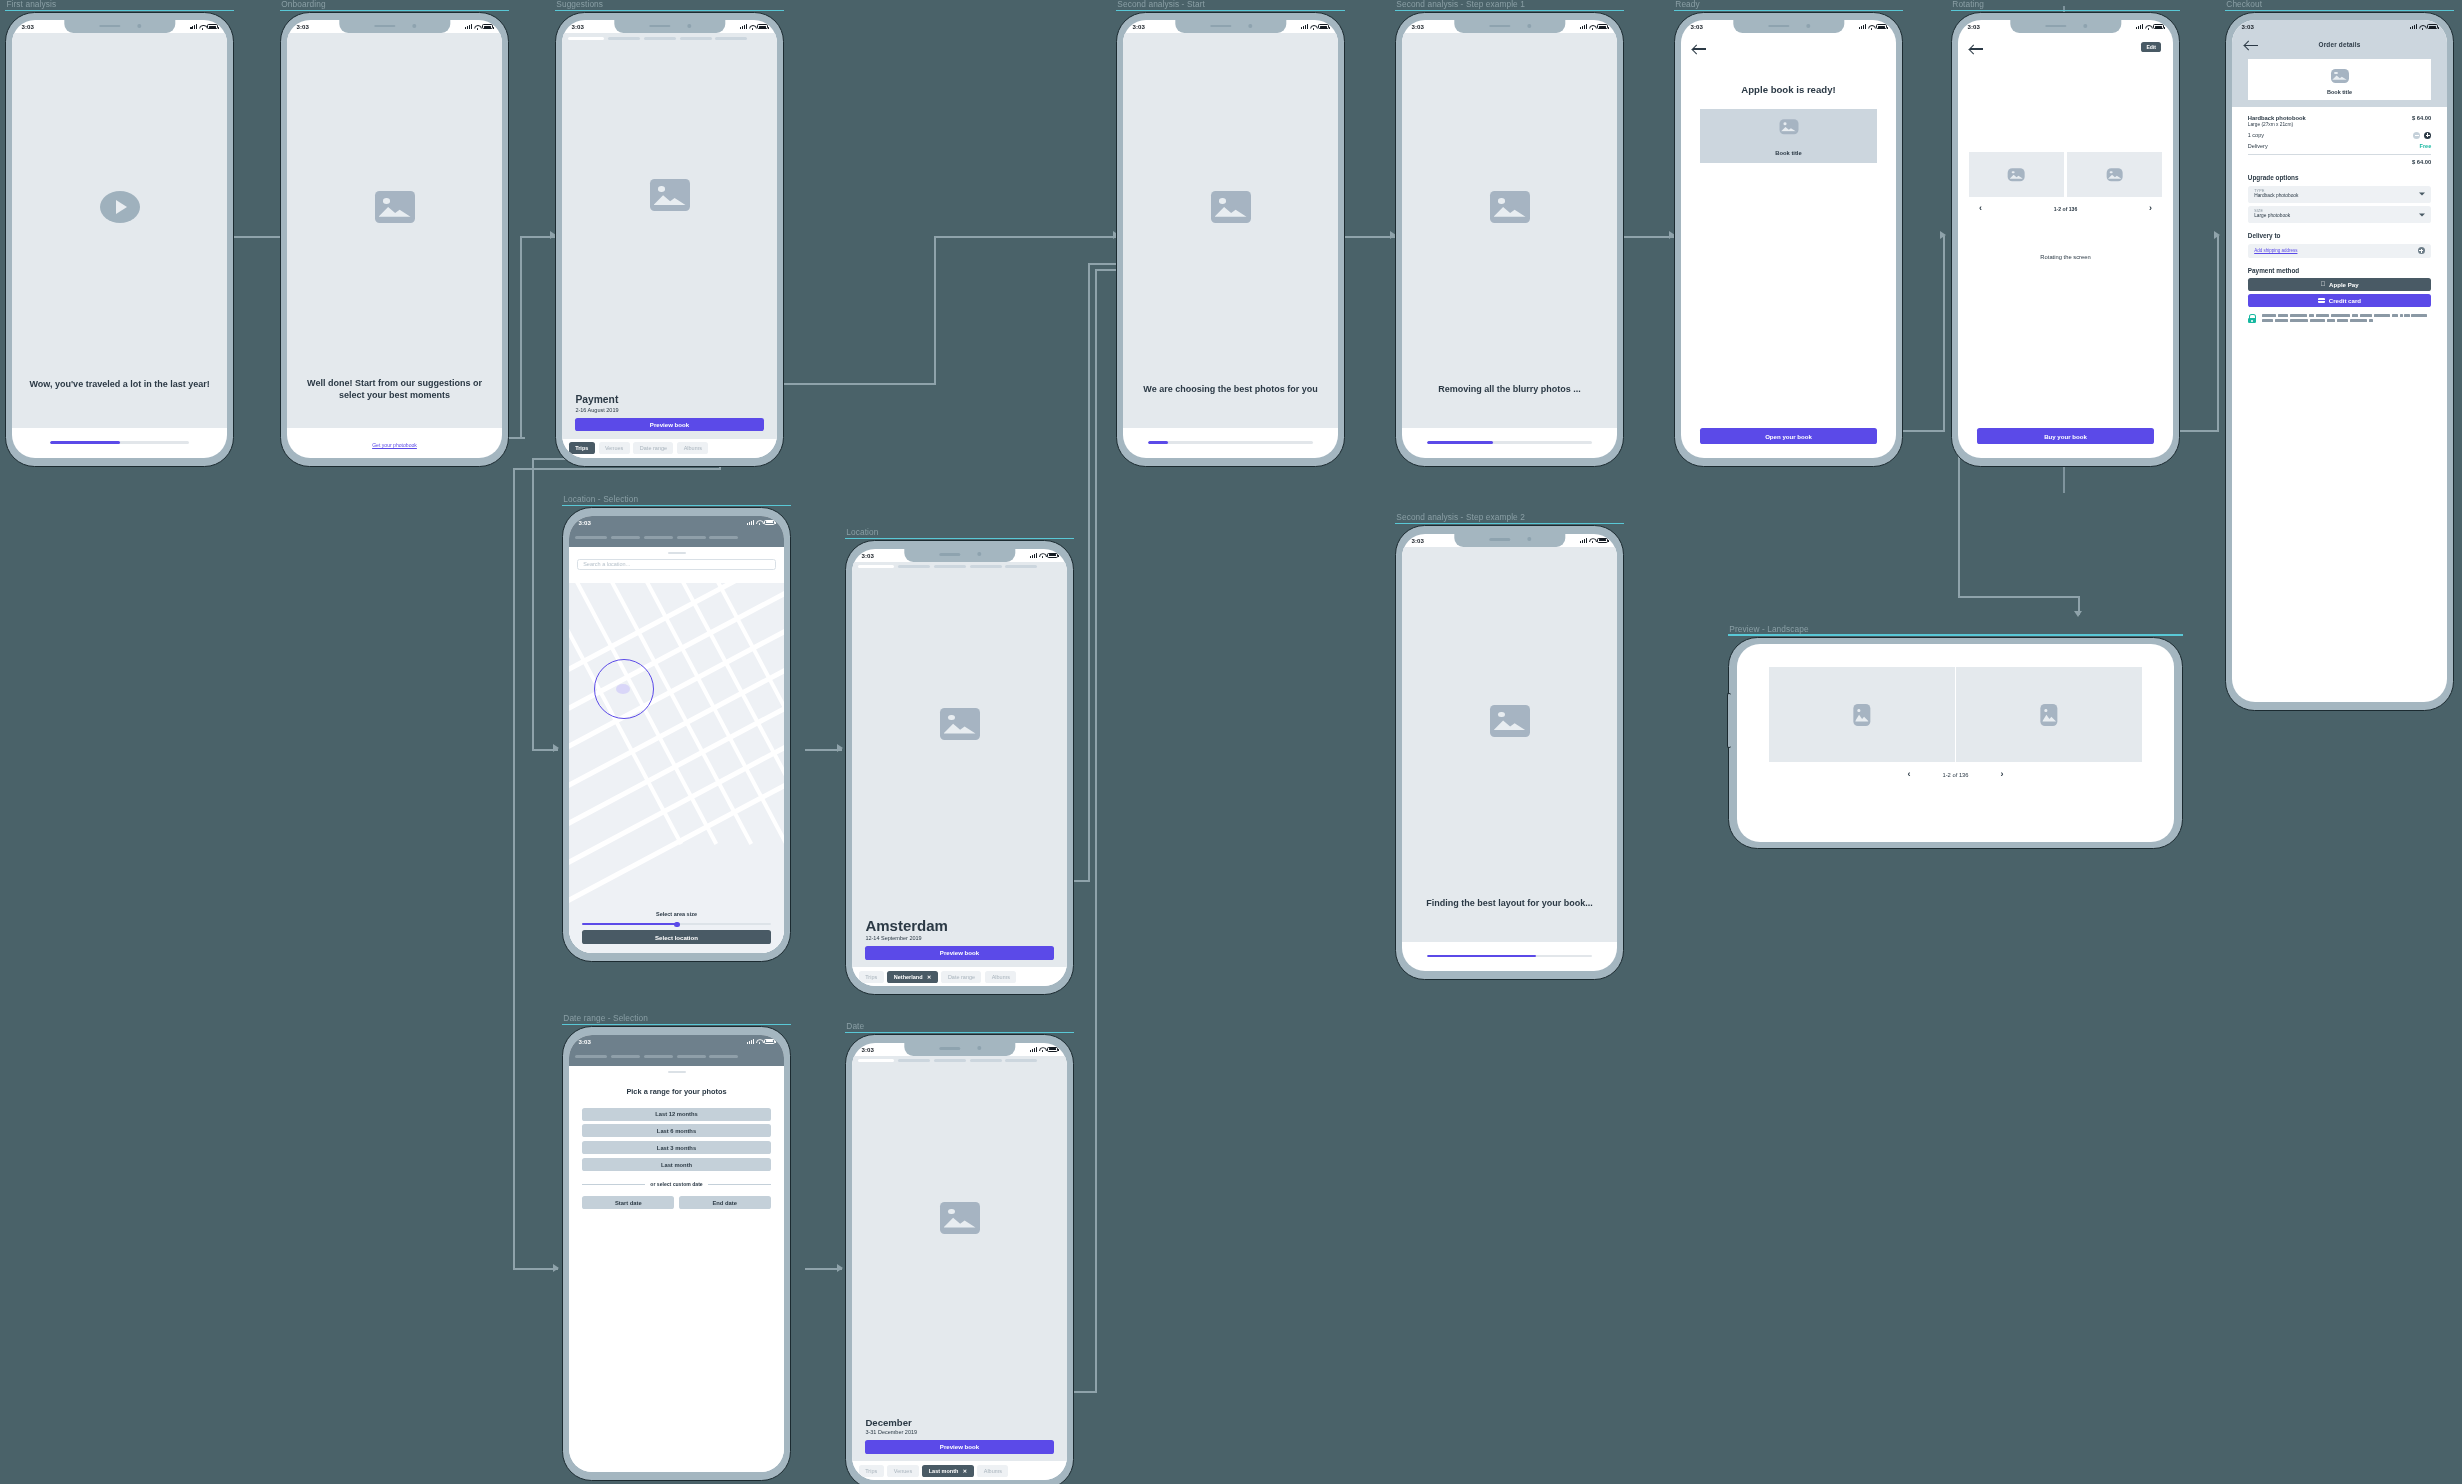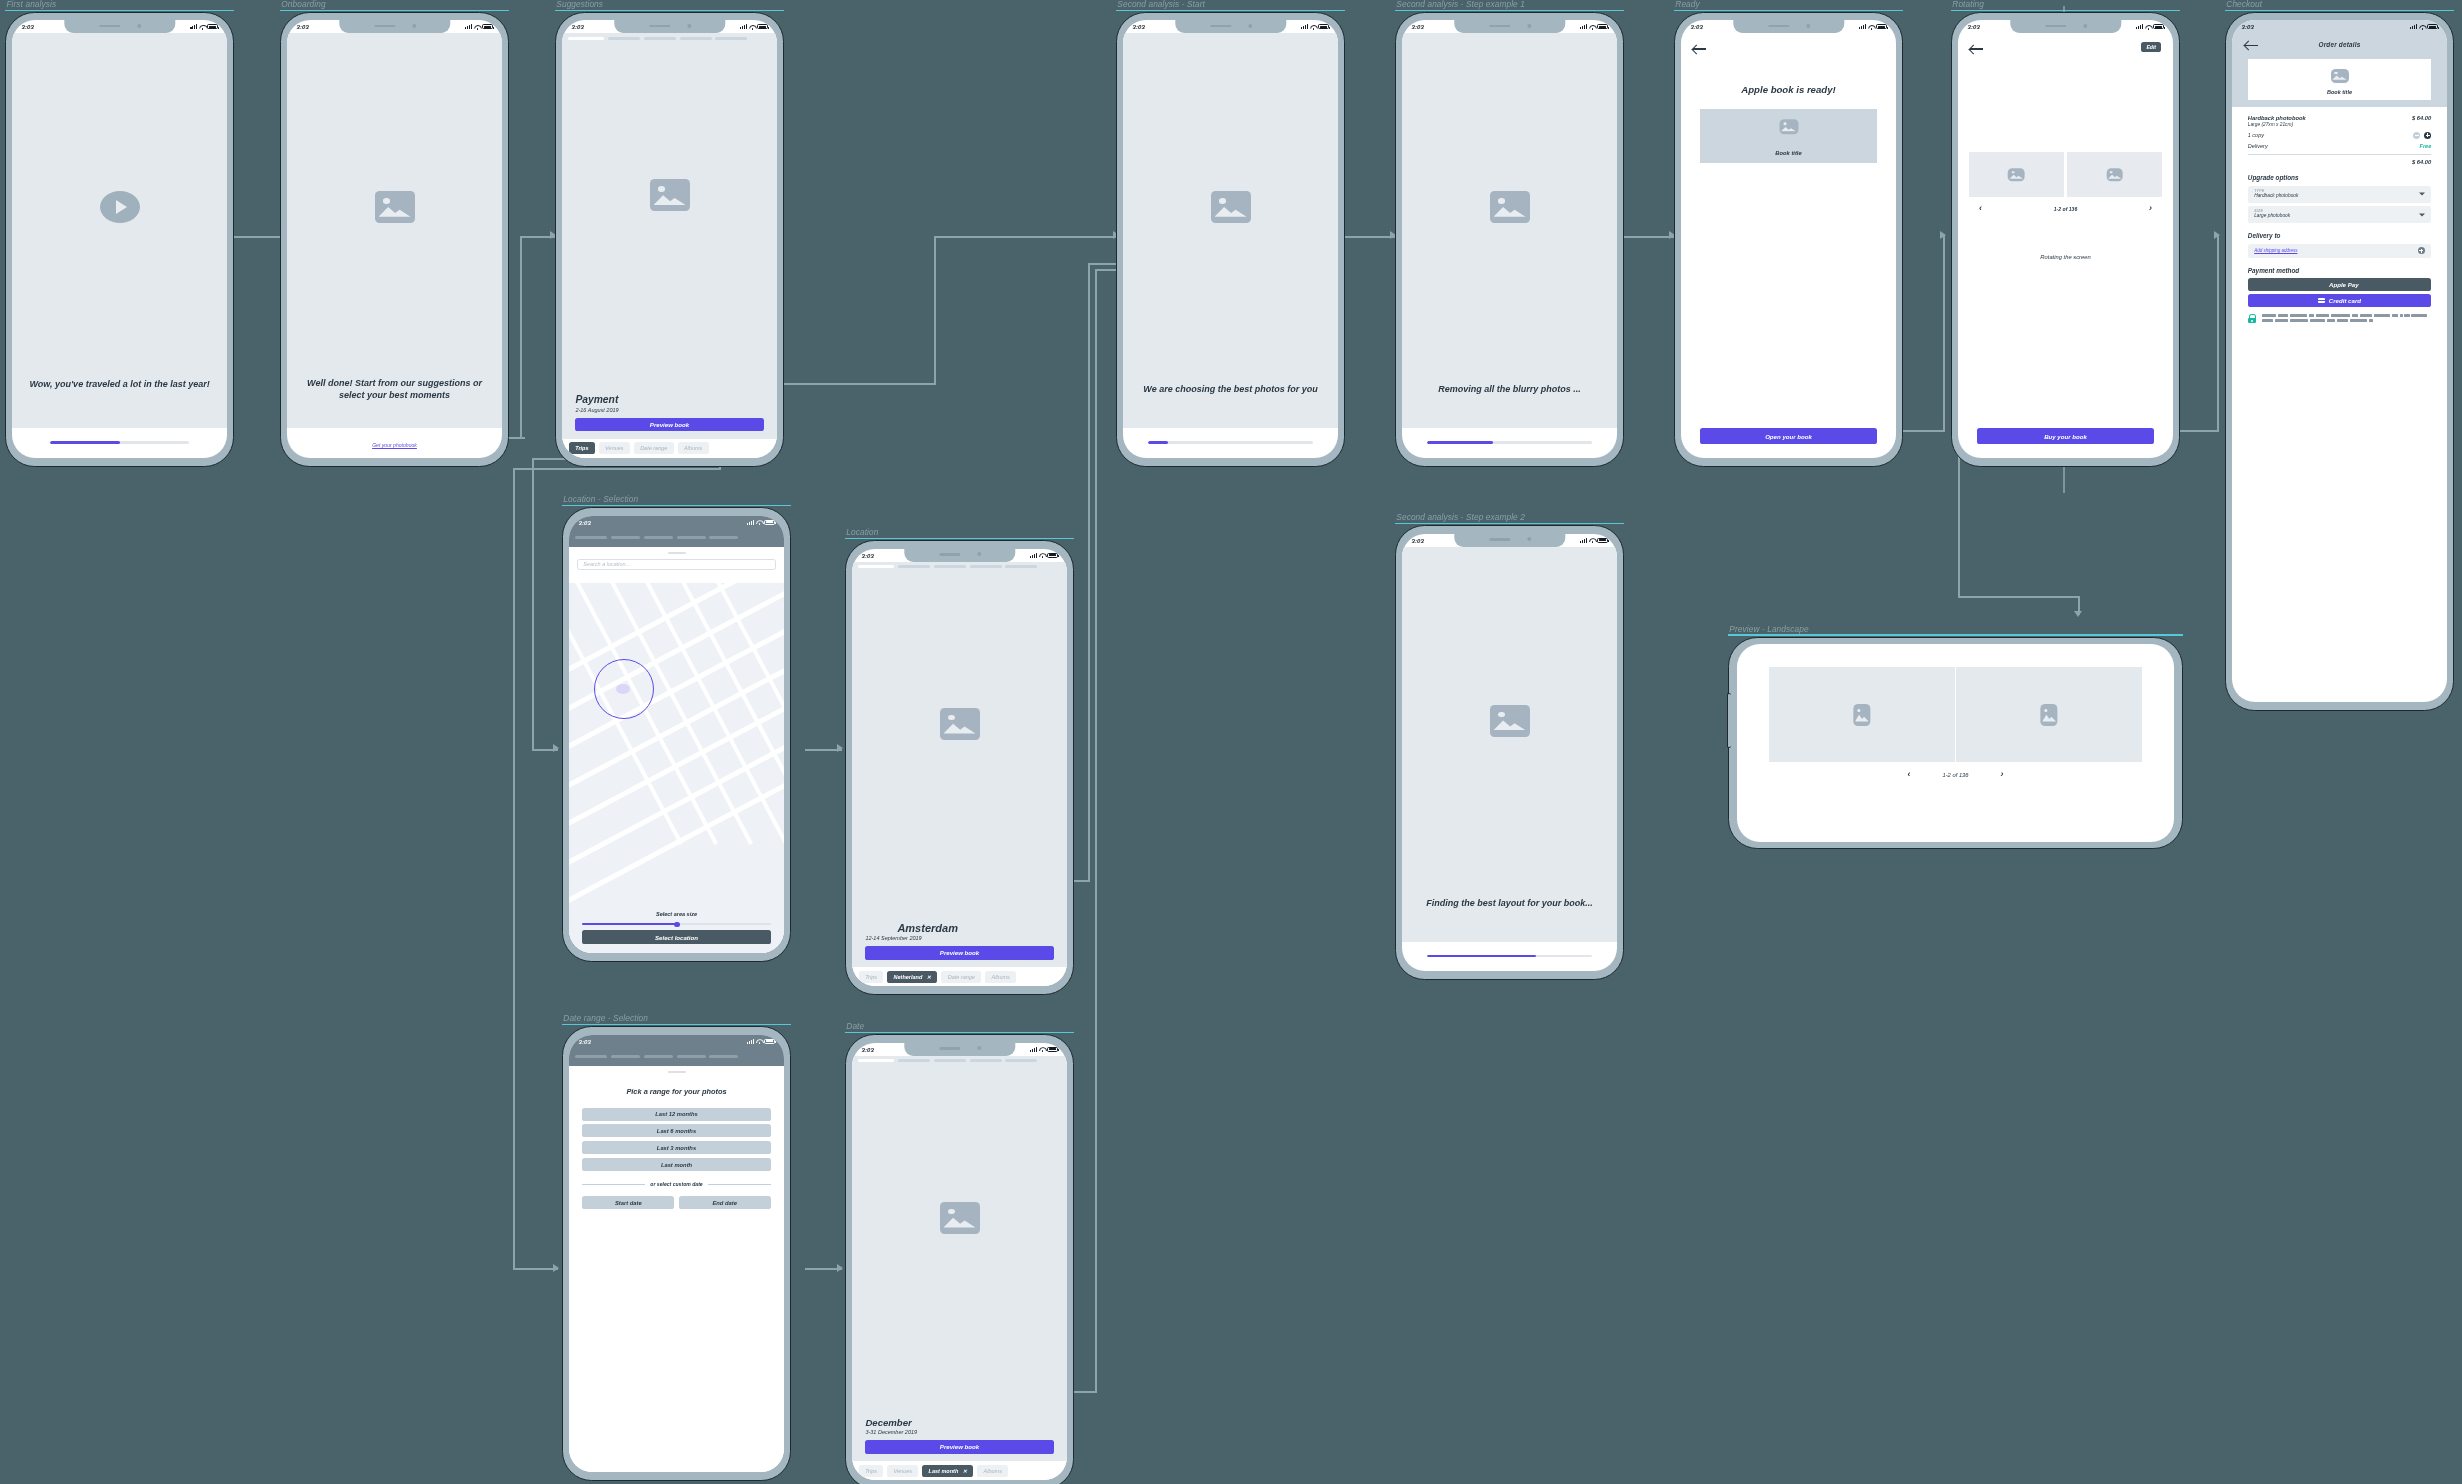--- a/index.html
+++ b/index.html
@@ -2,21 +2,21 @@
 <html style="font-size:10.3px"><head>
 <meta charset="utf-8">
 <style>
   * { box-sizing: border-box; margin:0; padding:0; }
   html,body { background:#4a6269; }
   body {
     width:2462px; height:1484px; position:relative; overflow:hidden;
     font-family:"Liberation Sans", sans-serif;
     -webkit-font-smoothing:antialiased;
   }
-  #canvas { position:absolute; inset:0;font-style:italic; }
+  #canvas { position:absolute; inset:0; }
 
   
   .link { position:absolute; background:#8fa3ab; }
   .link.h { height:1.9px; }
   .link.v { width:1.9px; }
   .arrow { position:absolute; width:0;height:0;
     border-top:4.5px solid transparent; border-bottom:4.5px solid transparent;
     border-left:6.4px solid #8fa3ab; }
   .tick { position:absolute; width:1.9px; height:10.3px; background:#8fa3ab; }
 
@@ -694,21 +694,21 @@
           <div class="ph-content" style="bottom:19px;">
             <div class="topbars">
               <span class="first" style="width:36px"></span>
                 <span style="width:32px"></span>
               <span style="width:32px"></span>
                 <span style="width:32px"></span>
                 <span style="width:32px"></span>
             </div>
             <div class="imgph" style="position:absolute;left:50%;top:40%;transform:translate(-50%,-50%);width:40px;height:32px;"></div>
             <div style="position:absolute;left:13px;right:13px;bottom:7.7px;">
-              <div class="lbl-strong" style="font-size:11px;margin-left:32px;">Amsterdam</div>
+              <div class="lbl-strong" style="font-size:15px;">Amsterdam</div>
               <div style="font-size:5.5px;color:#2b3945;margin-top:1.3px;">12-14 September 2019</div>
               <div class="btn-primary" style="height:13.5px;margin-top:5.1px;">Preview book</div>
             </div>
           </div>
           <div class="pillrow">
             <div class="pill">Trips</div>
             <div class="pill active">
               <span>Netherland</span>
               <span class="x">✕</span>
             </div>

